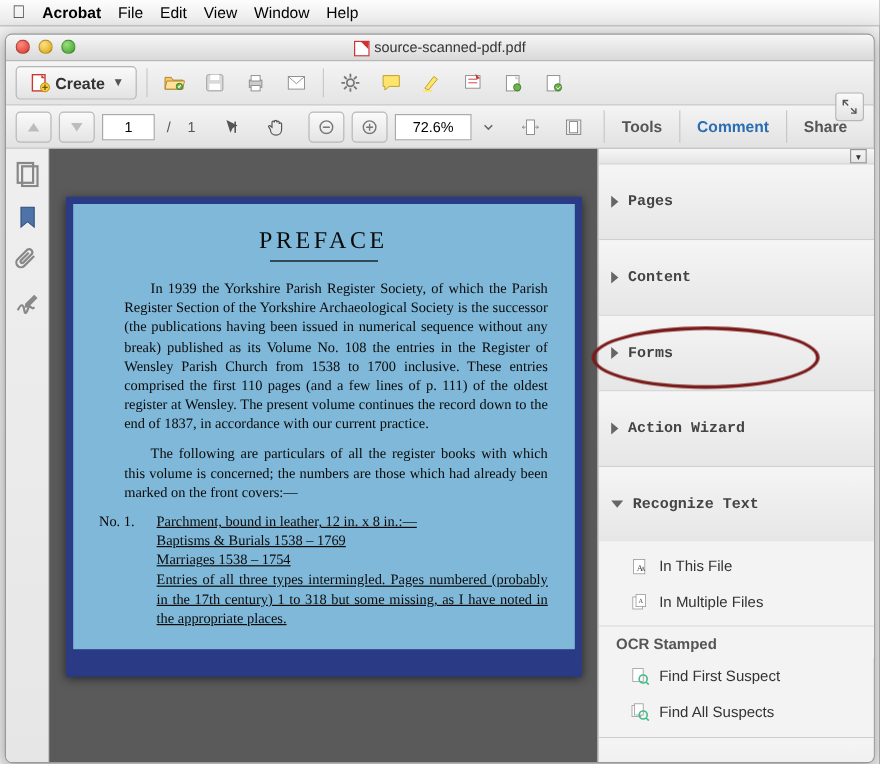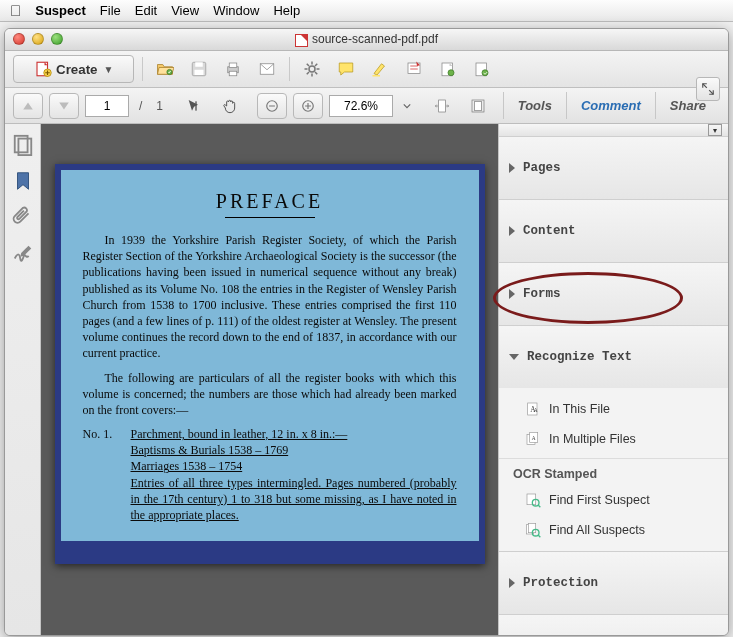--- a/index.html
+++ b/index.html
@@ -19,47 +19,47 @@
 .tl.red{background:radial-gradient(circle at 35% 30%,#ff8a80,#d4362b);} 
 .tl.yel{background:radial-gradient(circle at 35% 30%,#ffe083,#d7a20e);} 
 .tl.grn{background:radial-gradient(circle at 35% 30%,#9be07e,#3b9e28);} 
 .pdf-ico { width:13px; height:13px; display:inline-block; vertical-align:middle; margin-right:4px; background:#fff; border:1px solid #c33; position:relative;}
 .pdf-ico:before{content:"";position:absolute;right:0;top:0;border:3px solid transparent;border-right-color:#c33;border-top-color:#c33;}
 
 
 .toolbar { display: flex; align-items: center; padding: 4px 8px; gap: 6px; background: linear-gradient(#f4f4f4,#e4e4e4); border-bottom: 1px solid #bfbfbf; }
 .toolbar .sep { width: 1px; height: 24px; background: #c9c9c9; margin: 0 2px; }
 .btn { height: 28px; min-width: 28px; display: inline-flex; align-items: center; justify-content: center; border: 1px solid transparent; border-radius: 4px; background: transparent; cursor: pointer; color: #333; padding:0 4px;}
-.btn.create { border:1px solid #b7b7b7; background:linear-gradient(#fafafa,#e3e3e3); padding:0 20px; font-weight:bold;}
+.btn.create { border:1px solid #b7b7b7; background:linear-gradient(#fafafa,#e3e3e3); padding:0 10px; font-weight:bold;}
 .btn .caret{ margin-left:6px; font-size:10px; color:#555;}
 .icon { width:18px; height:18px; display:inline-block; }
 .icon svg{width:100%;height:100%;}
 .expand-btn{position:absolute;right:8px;top:48px;width:24px;height:24px;border:1px solid #b7b7b7;border-radius:3px;background:linear-gradient(#fafafa,#e3e3e3);display:flex;align-items:center;justify-content:center;cursor:pointer;}
 
 
 .navbar { display:flex;align-items:center;background:linear-gradient(#f4f4f4,#e2e2e2);border-bottom:1px solid #bdbdbd;padding:4px 8px;gap:6px;}
 .navbtn{width:30px;height:26px;border:1px solid #b8b8b8;border-radius:4px;background:linear-gradient(#fafafa,#e4e4e4);display:inline-flex;align-items:center;justify-content:center;cursor:pointer;}
 .navbtn.ghost{border:1px solid transparent;background:transparent;}
 .pagefield{width:44px;height:22px;border:1px solid #aaa;background:#fff;text-align:center;font-size:12px;}
 .pagecount{font-size:12px;color:#555;margin:0 4px;}
 .zoomfield{width:64px;height:22px;border:1px solid #aaa;background:#fff;text-align:center;font-size:12px;}
 .rpanel-tabs{margin-left:auto;display:flex;gap:0;}
-.rpanel-tabs .tab{padding:6px 14px;border-left:1px solid #c7c7c7;font-weight:bold;color:#555;cursor:pointer;font-style:italic;}
+.rpanel-tabs .tab{padding:6px 14px;border-left:1px solid #c7c7c7;font-weight:bold;color:#555;cursor:pointer;}
 .rpanel-tabs .tab.active{color:#2a6db3;}
 
 
 .body{flex:1;display:flex;min-height:0;}
 .leftrail{width:36px;background:linear-gradient(#efefef,#e6e6e6);border-right:1px solid #c4c4c4;display:flex;flex-direction:column;align-items:center;padding-top:10px;gap:14px;}
 .leftrail .ricon{width:22px;height:22px;color:#7a7a7a;cursor:pointer;}
 .docview{flex:1;background:#5a5a5a;display:flex;align-items:flex-start;justify-content:center;overflow:auto;padding:40px 8px 18px 8px;}
 .page{width:430px;min-height:400px;background:#2b3a84;padding:6px;box-shadow:0 2px 8px rgba(0,0,0,.6);}
 .pinner{background:#7fb8d8;padding:18px 22px;font-family:Georgia,"Times New Roman",serif;color:#0a0a0a;font-size:12px;line-height:1.35;}
 .pinner h2{text-align:center;font-family:Georgia,serif;font-weight:normal;letter-spacing:3px;font-size:20px;margin-bottom:2px;}
 .pinner .rule{width:90px;height:1px;background:#000;margin:2px auto 14px auto;}
-.pinner p{text-align:justify;text-indent:22px;margin-bottom:8px;}
+.pinner p{text-align:justify;text-indent:22px;margin-bottom:8px;margin-left:21px;}
 .pinner .entry{display:flex;margin-top:4px;}
 .pinner .entry .lbl{width:48px;flex-shrink:0;}
 .pinner .entry .txt{flex:1;text-align:justify;text-decoration:underline;}
 
 .rightpanel{width:230px;background:#eee;border-left:1px solid #c4c4c4;display:flex;flex-direction:column;font-size:12.5px;color:#333;overflow:auto;}
 .rp-strip{height:18px;background:linear-gradient(#f6f6f6,#e4e4e4);border-bottom:1px solid #cfcfcf;display:flex;justify-content:flex-end;align-items:center;padding-right:6px;}
 .rp-strip .mini{width:14px;height:12px;border:1px solid #999;font-size:8px;display:flex;align-items:center;justify-content:center;cursor:pointer;}
 .accordion .acc{border-bottom:1px solid #cfcfcf;}
 .acc-h{display:flex;align-items:center;padding:24px 10px;background:linear-gradient(#f5f5f5,#e6e6e6);cursor:pointer;font-weight:bold;color:#444;font-family:Liberation Mono, monospace;}
 .acc-h .tri{width:0;height:0;margin-right:8px;}
@@ -71,21 +71,21 @@
 .sub .sicon{width:16px;height:16px;display:inline-block;}
 
 
 .highlight-ellipse{position:absolute;border:3px solid #7a1b1b;border-radius:50%;pointer-events:none;width:190px;height:52px;}
 </style>
 </head>
 <body>
 
 <div class="mac-menubar">
   <span class="apple"></span>
-  <span class="appname">Suspect</span>
+  <span class="appname">Acrobat</span>
   <span>File</span>
   <span>Edit</span>
   <span>View</span>
   <span>Window</span>
   <span>Help</span>
 </div>
 
 <div class="window">
 
   <div class="titlebar">
@@ -306,20 +306,26 @@
               <span>Content</span>
             </div>
           </div>
         <div class="acc">
             <div class="acc-h collapsed">
               <span class="tri"></span>
               <span>Forms</span>
             </div>
           </div>
         <div class="acc">
+            <div class="acc-h collapsed">
+              <span class="tri"></span>
+              <span>Action Wizard</span>
+            </div>
+          </div>
+        <div class="acc">
           <div class="acc-h expanded">
               <span class="tri"></span>
               <span>Recognize Text</span>
             </div>
           <div class="acc-body">
             <div class="sub">
               <span class="sicon"><svg viewBox="0 0 24 24">
                     <rect x="4" y="3" width="14" height="18" fill="#fff" stroke="#999"></rect>
                     <text x="8" y="17" font-size="11" font-family="serif" fill="#444">A</text>
                     <text x="13" y="17" font-size="8" font-family="serif" fill="#444">A</text>

